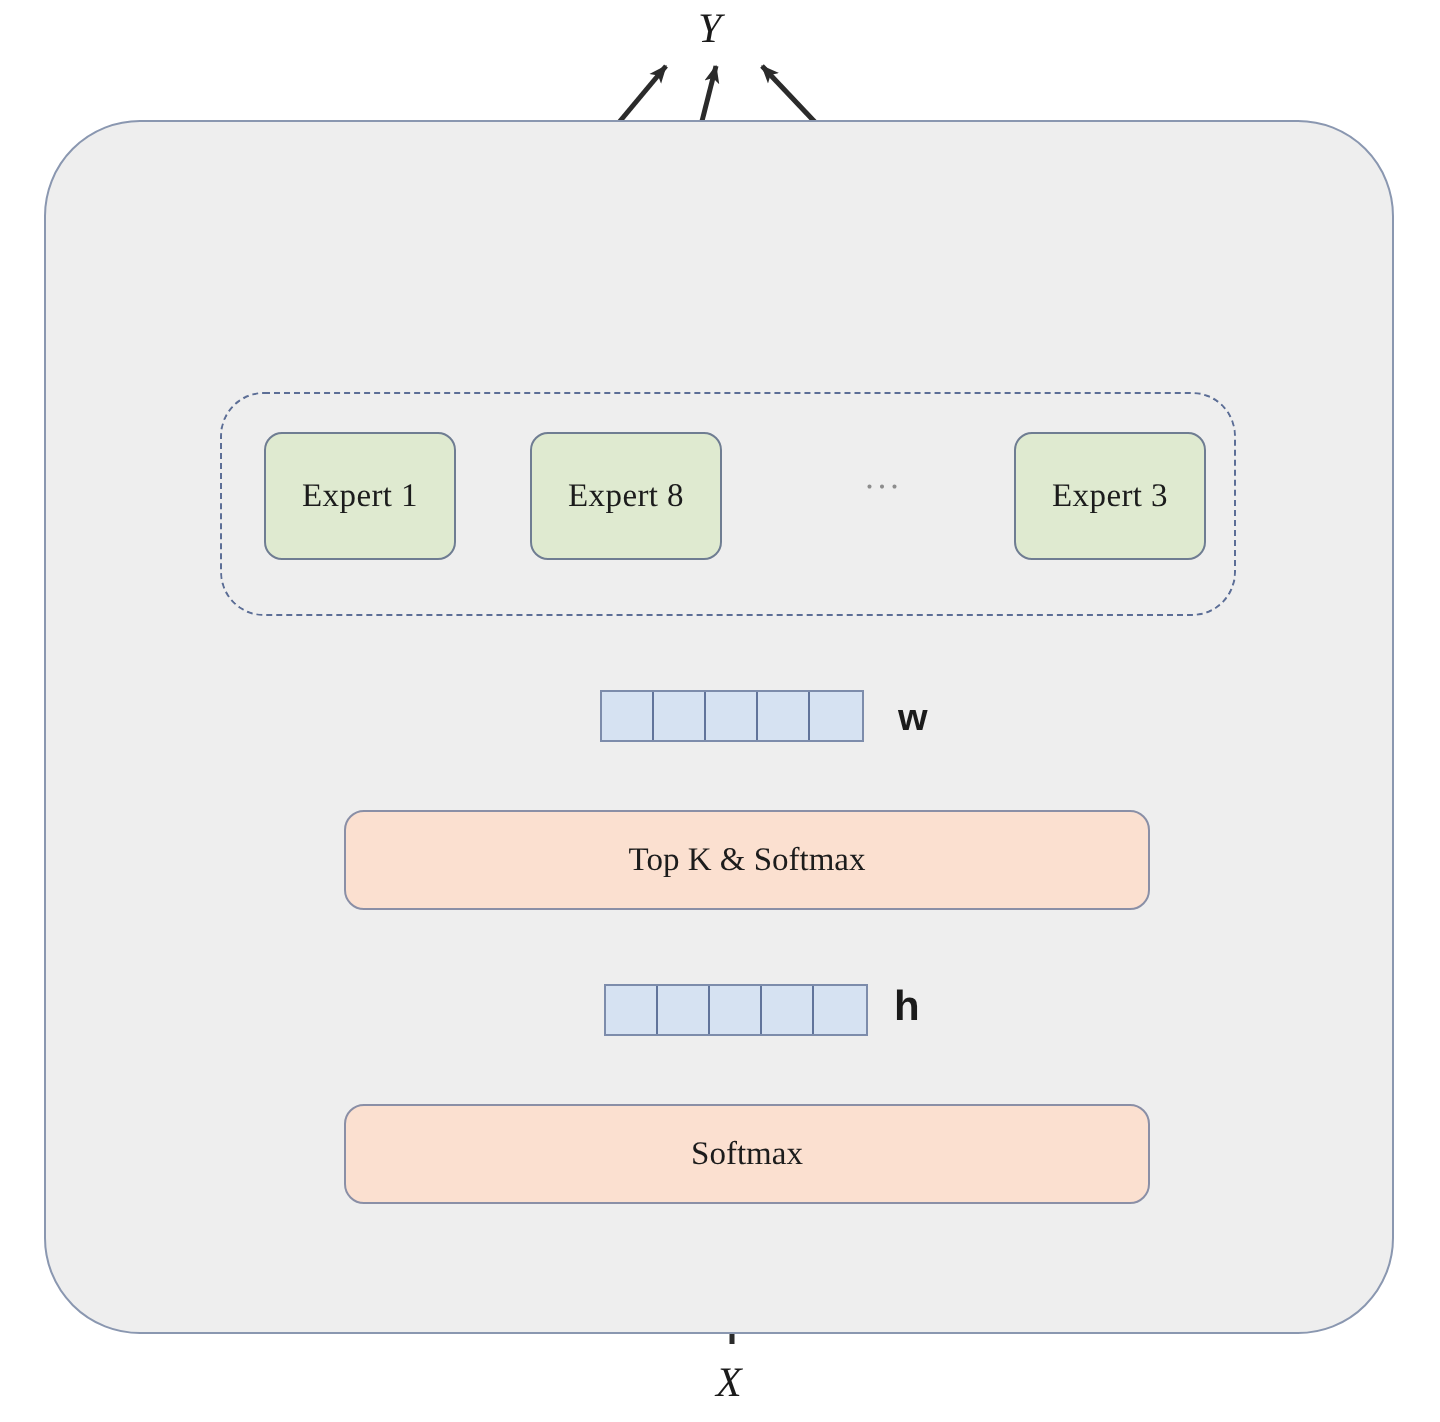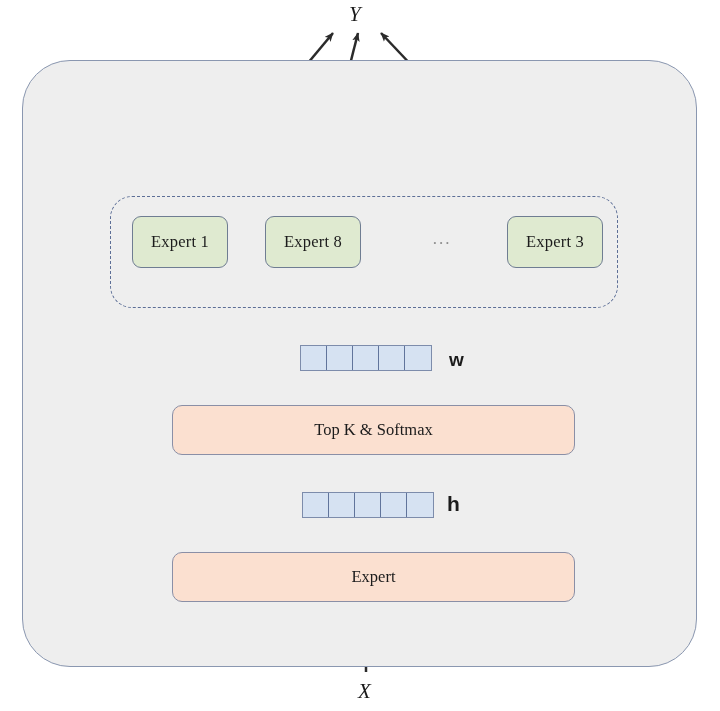--- a/index.html
+++ b/index.html
@@ -46,21 +46,21 @@
     box-sizing: border-box;
     border: 1.6px dashed #5c6e96;
     border-radius: 22px;
     background: transparent;
   }
 
   
   .expert-box {
     position: absolute;
     width: 96px;
-    height: 52px;
+    height: 64px;
     box-sizing: border-box;
     background: #dfead0;
     border: 1.6px solid #6f7d92;
     border-radius: 9px;
     display: flex;
     align-items: center;
     justify-content: center;
     font-size: 16.5px;
     color: #1c1c1c;
     letter-spacing: 0.2px;
@@ -186,21 +186,21 @@
   <div class="expert-box" id="expert-3">
     <span>Expert 3</span>
   </div>
 
   <div class="ellipsis-dots">...</div>
 
   <div class="proc-box" id="topk-box">
     <span>Top K &amp; Softmax</span>
   </div>
   <div class="proc-box" id="router-box">
-    <span>Expert</span>
+    <span>Softmax</span>
   </div>
 
   <div class="vector" id="vector-w">
     <div class="cell"></div>
     <div class="cell"></div>
     <div class="cell"></div>
     <div class="cell"></div>
     <div class="cell"></div>
   </div>
   <div class="vec-label" id="label-w">w</div>

